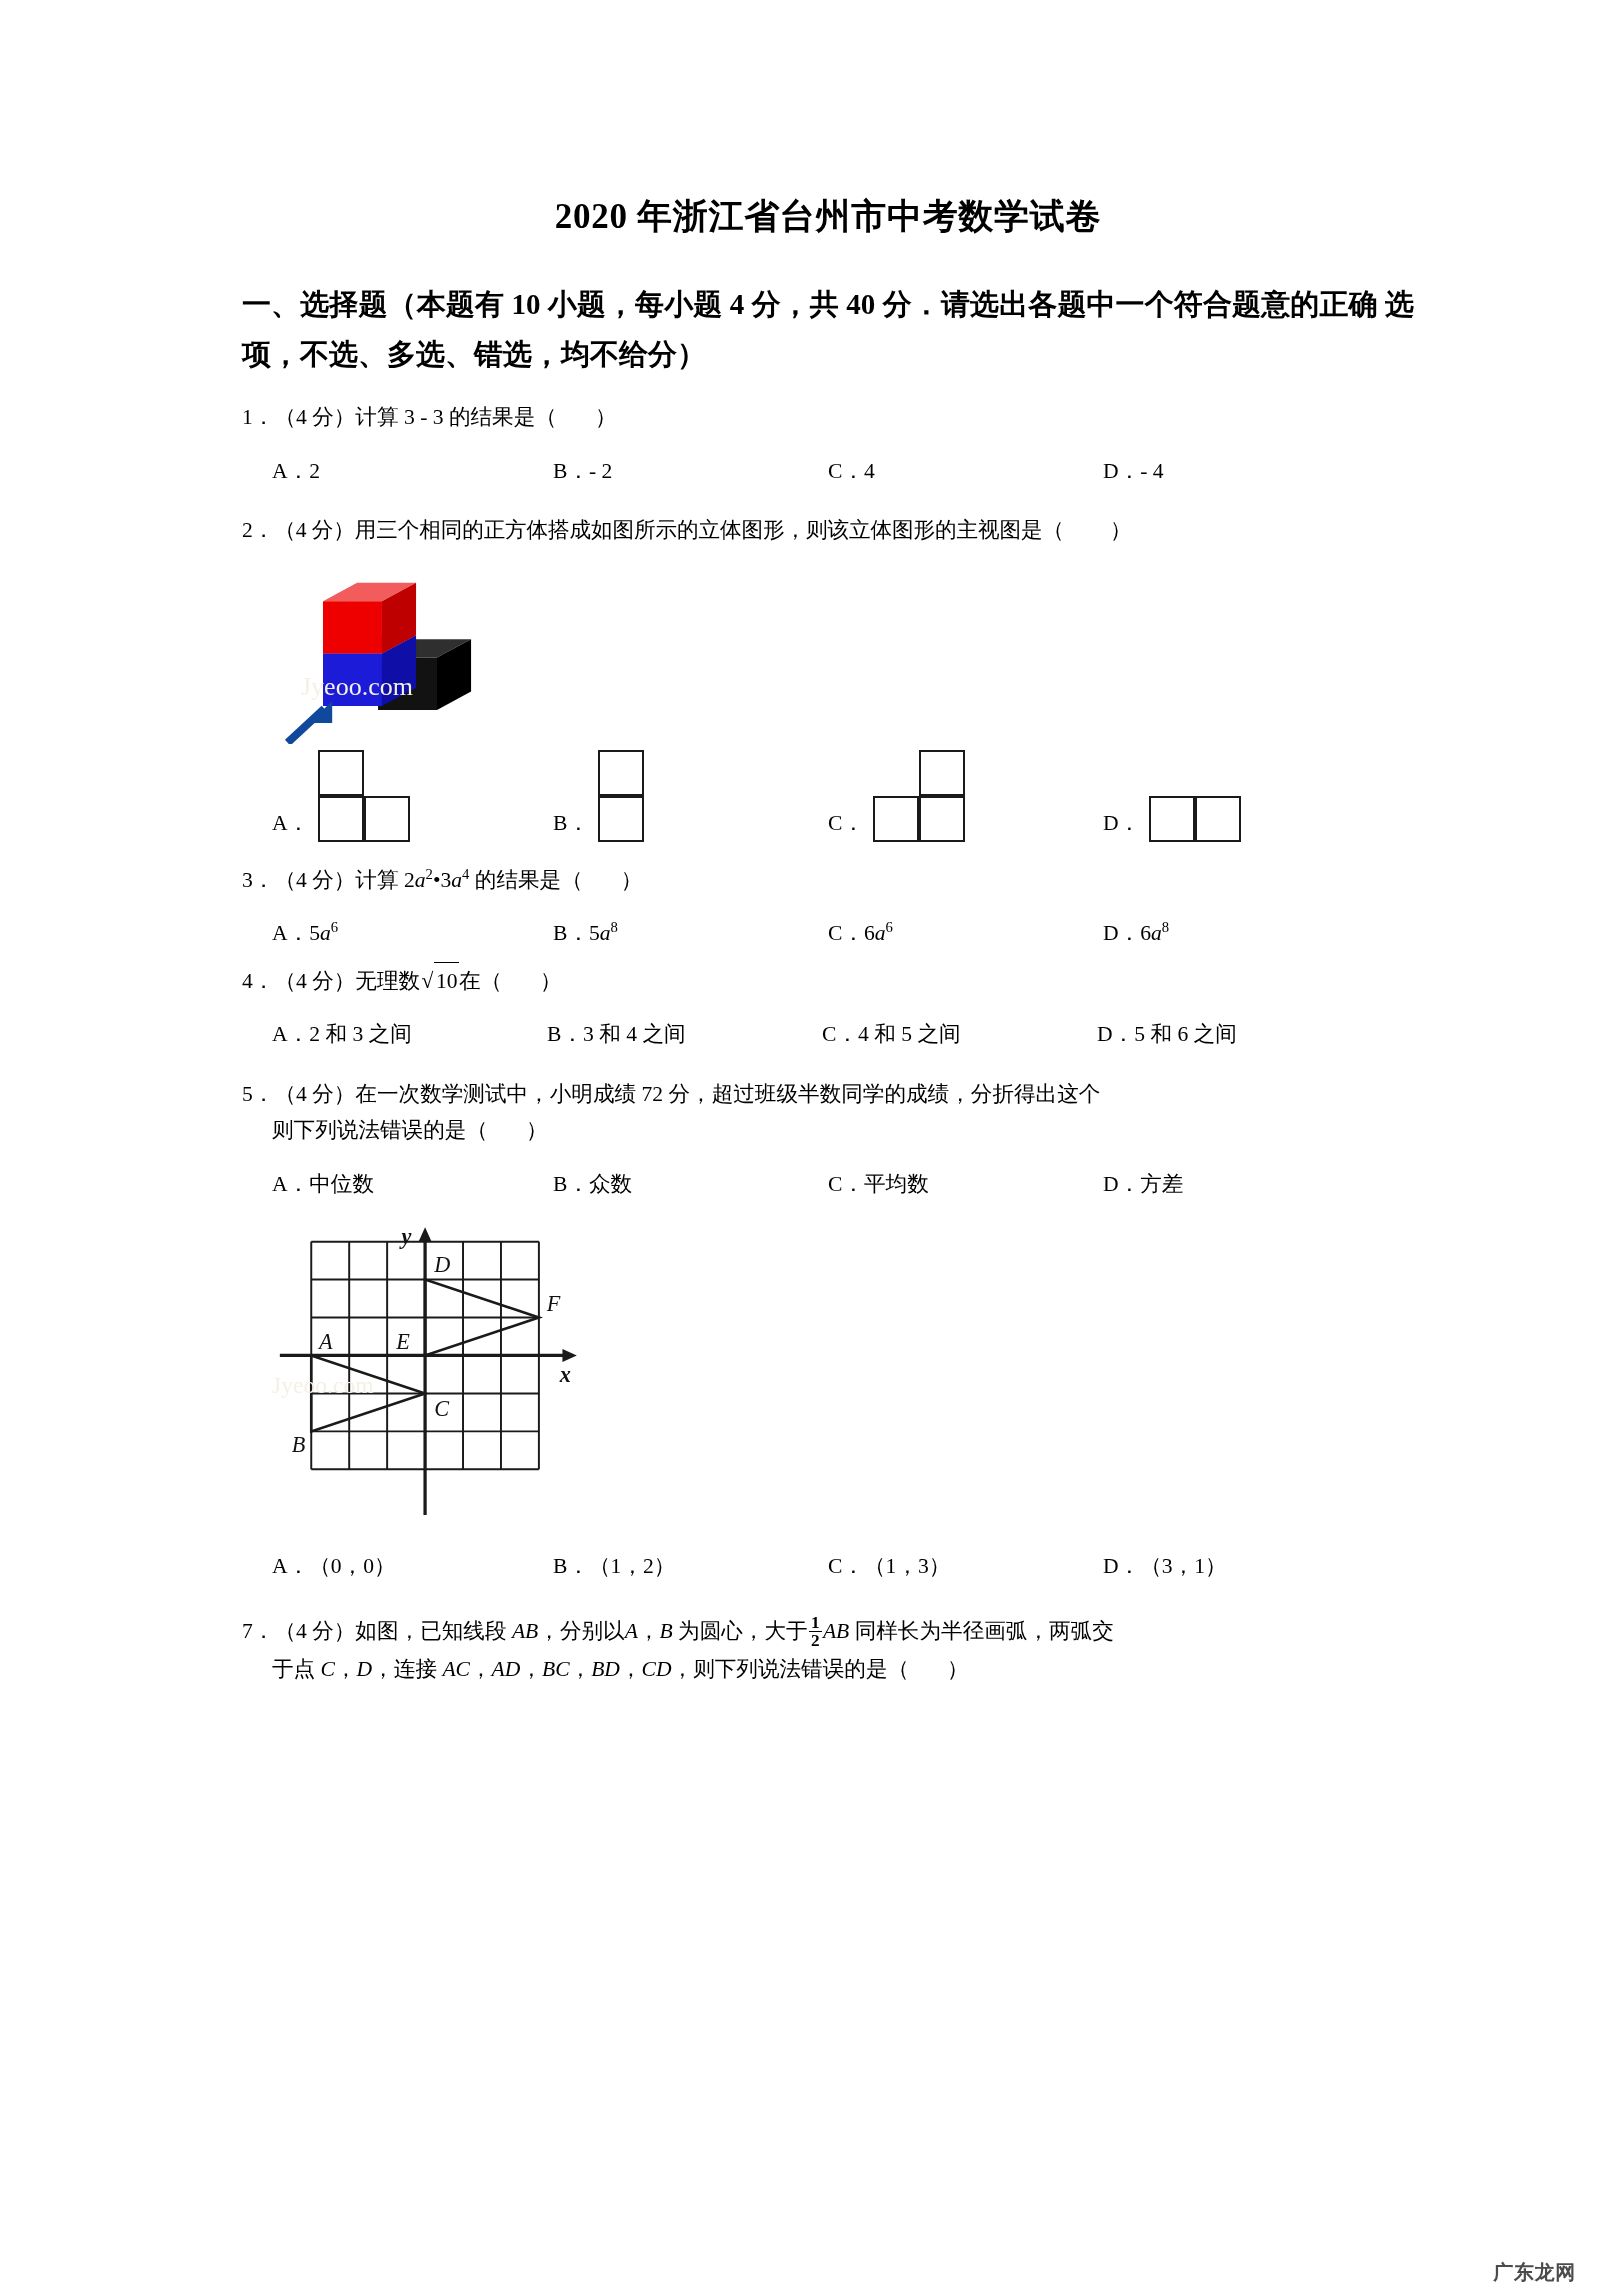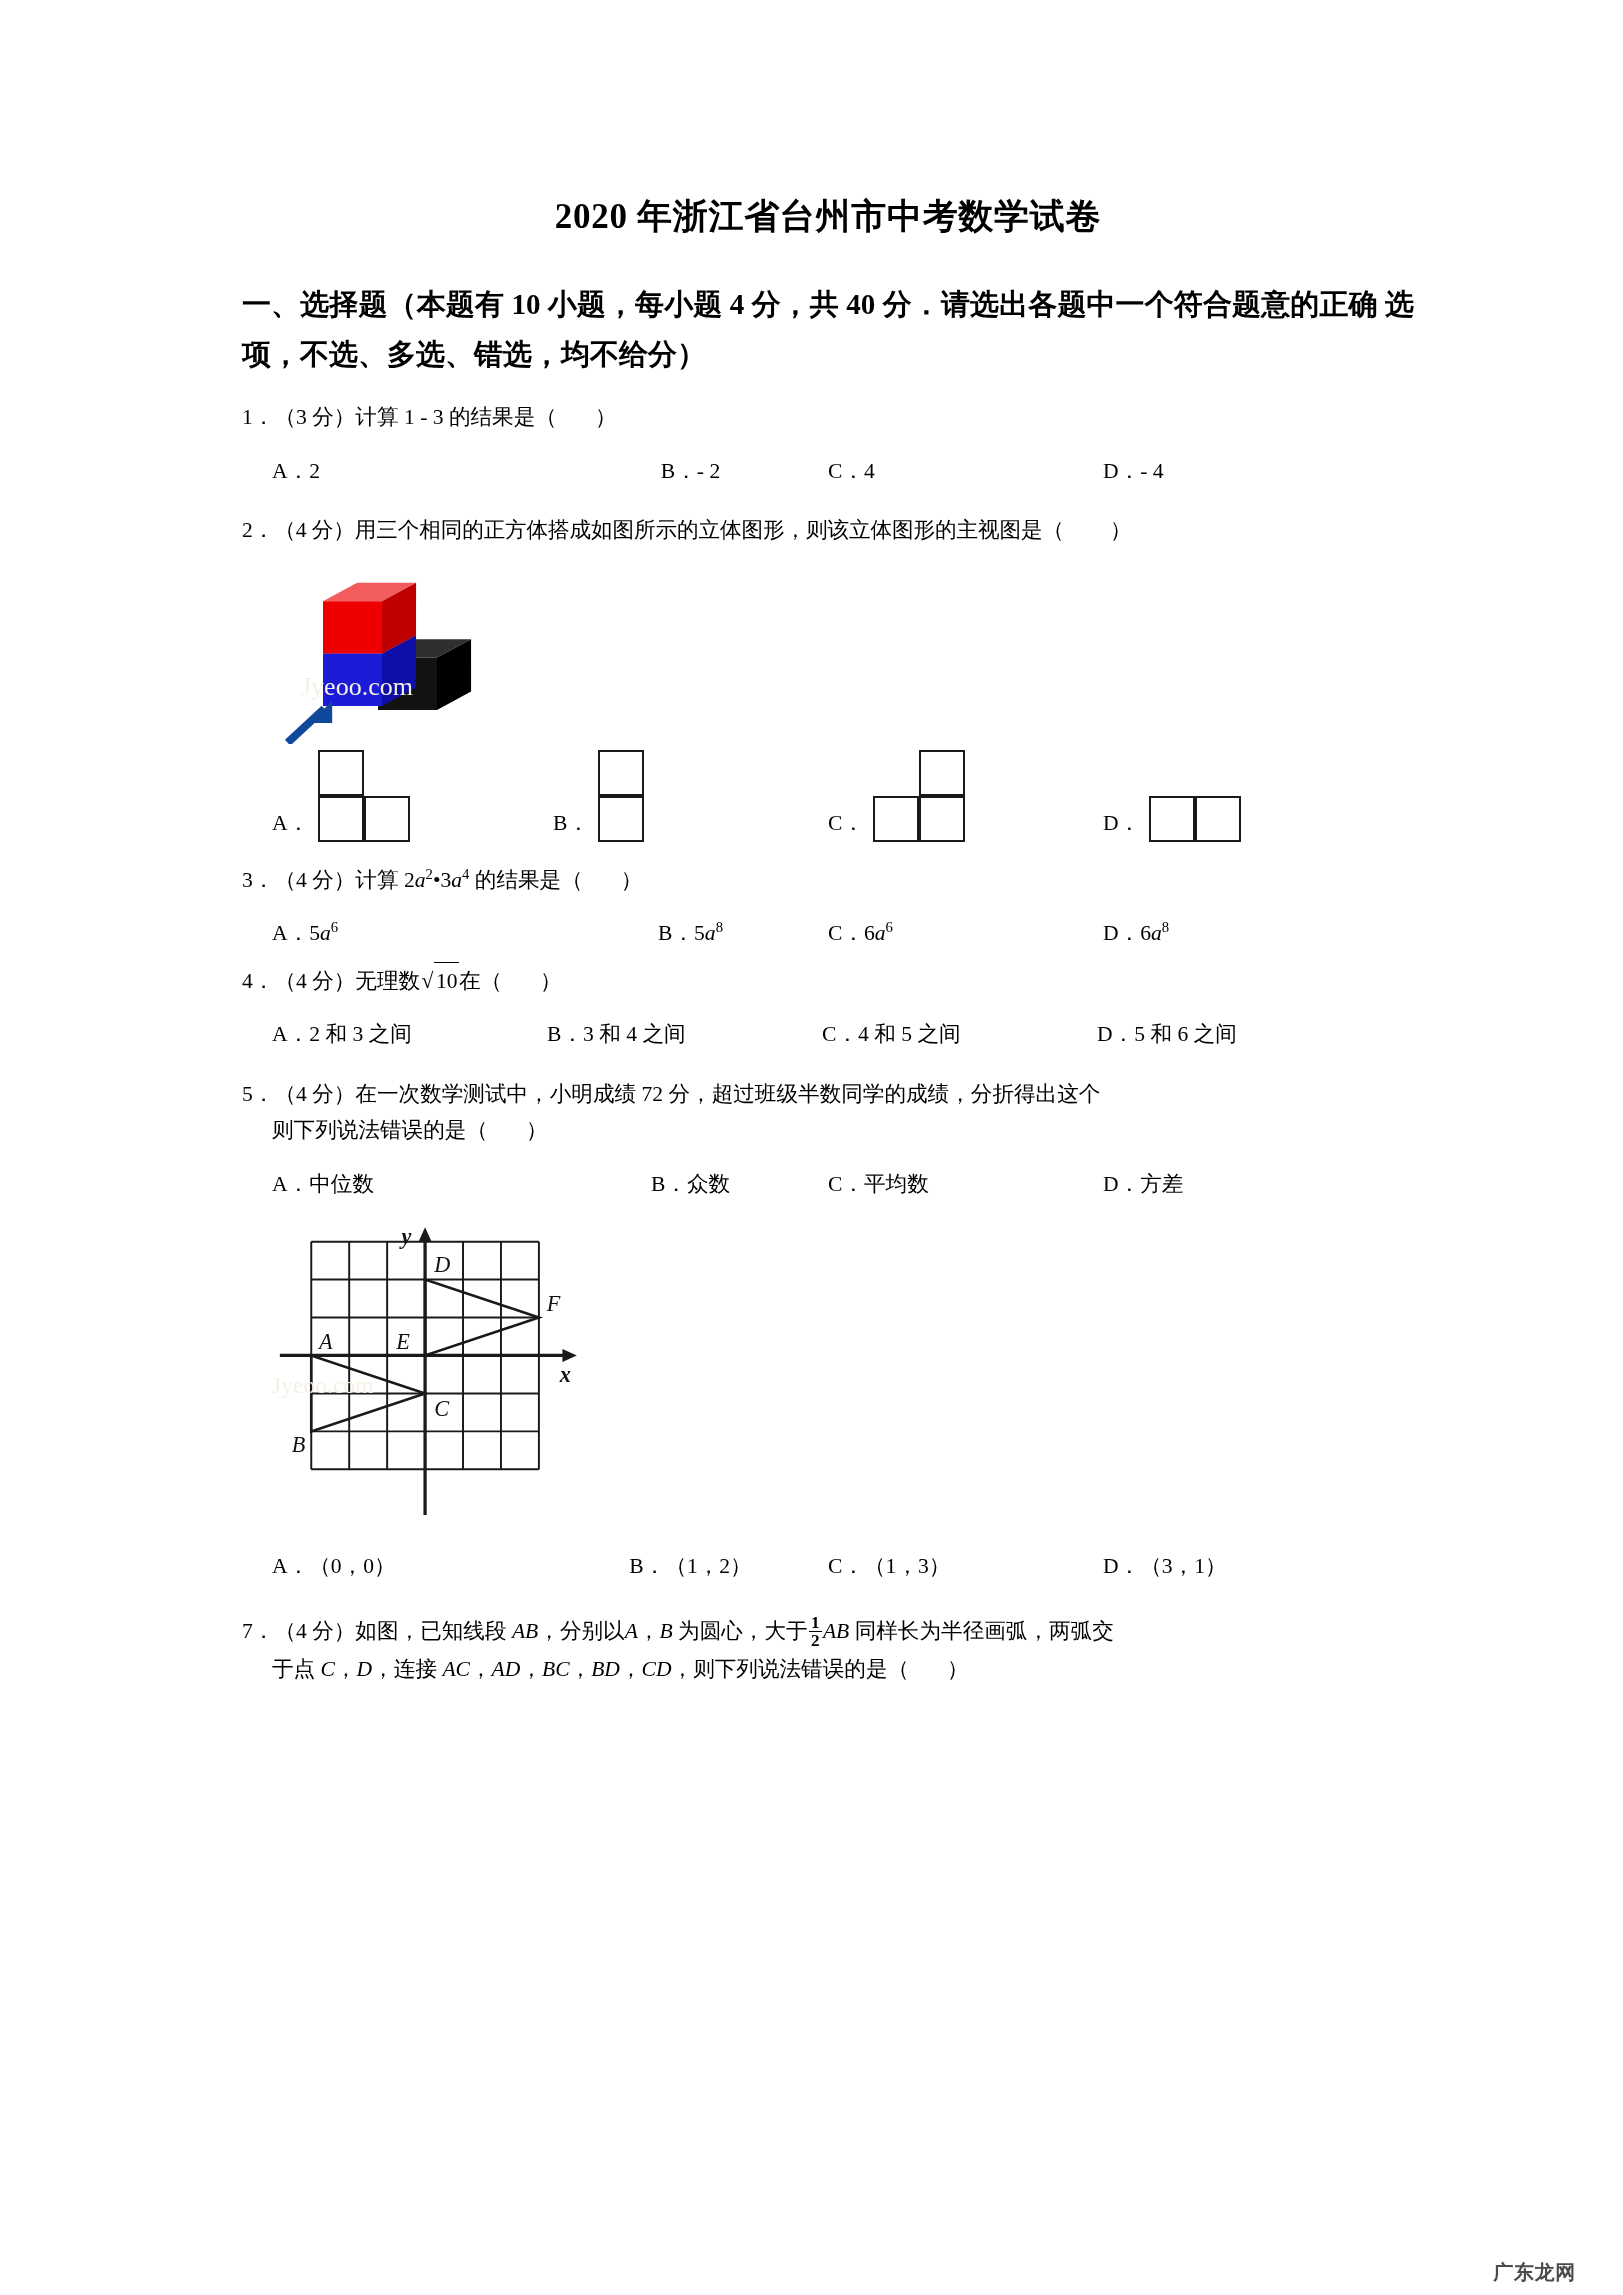--- a/index.html
+++ b/index.html
@@ -70,21 +70,21 @@
   .opts {
     display: flex;
     margin-top: 17px;
     padding-left: 30px;
     font-size: 21.6px;
   }
   .opt {
     flex: 0 0 auto;
   }
   .opt.w1 { width: 281px; }
-  .opt.w2 { width: 275px; text-align: center; }
+  .opt.w2 { width: 275px; }
   .opt.w3 { width: 275px; }
   .opt.w4 { width: 275px; }
 
   .opt.e1 { width: 275px; }
   .opt.e2 { width: 275px; }
   .opt.e3 { width: 275px; }
 
   
   .ital { font-style: italic; }
   sup.expn { font-size: 0.68em; vertical-align: super; }
@@ -179,21 +179,21 @@
 
     <div class="doc-title">2020 年浙江省台州市中考数学试卷</div>
 
     <div class="section-head">
       <span>一、选择题（本题有 10 小题，每小题 4 分，共 40 分．请选出各题中一个符合题意的正确</span>
       <span>选项，不选、多选、错选，均不给分）</span>
     </div>
 
     <div class="q">
       <div class="q-text">
-        <span>1．（3 分）计算 1 - 3 的结果是（</span><span style="display:inline-block;width:38px"></span><span>）</span>
+        <span>1．（4 分）计算 3 - 3 的结果是（</span><span style="display:inline-block;width:38px"></span><span>）</span>
       </div>
       <div class="opts">
         <div class="opt w1"><span>A．</span><span>2</span></div>
         <div class="opt w2"><span>B．</span><span>- 2</span></div>
         <div class="opt w3"><span>C．</span><span>4</span></div>
         <div class="opt w4"><span>D．</span><span>- 4</span></div>
       </div>
     </div>
 
     <div class="q" style="margin-top:23.6px;">

